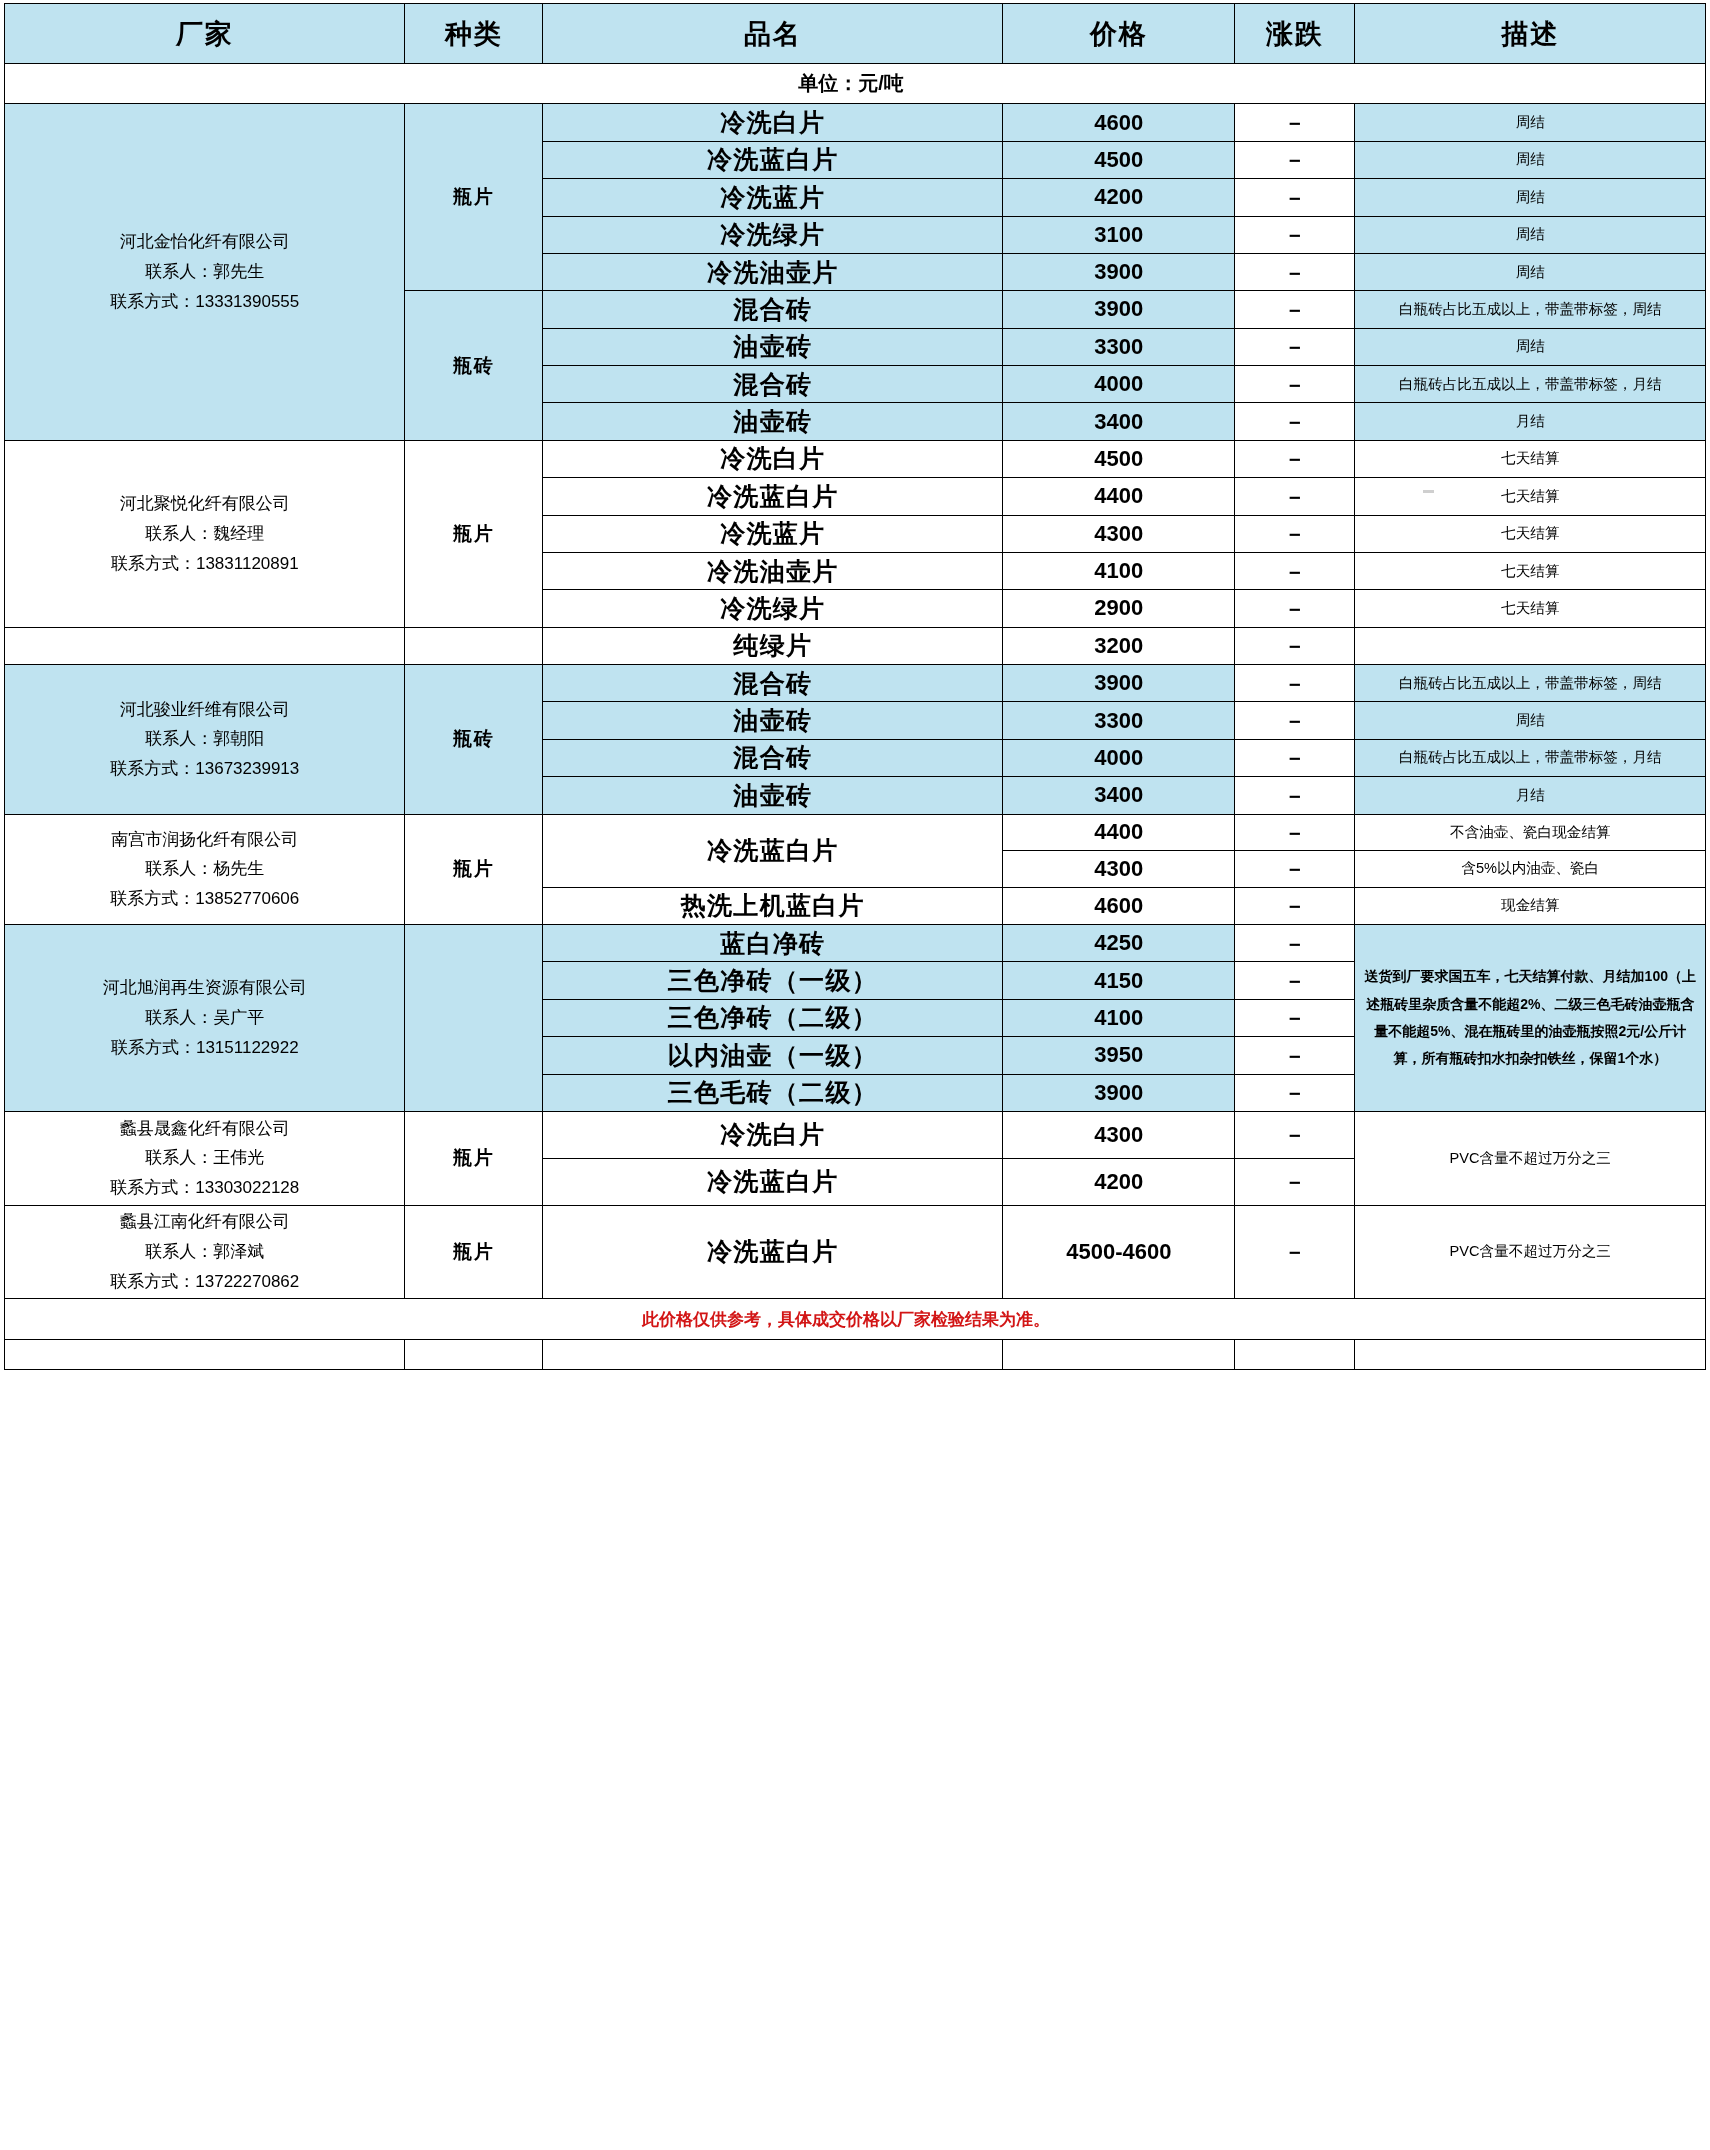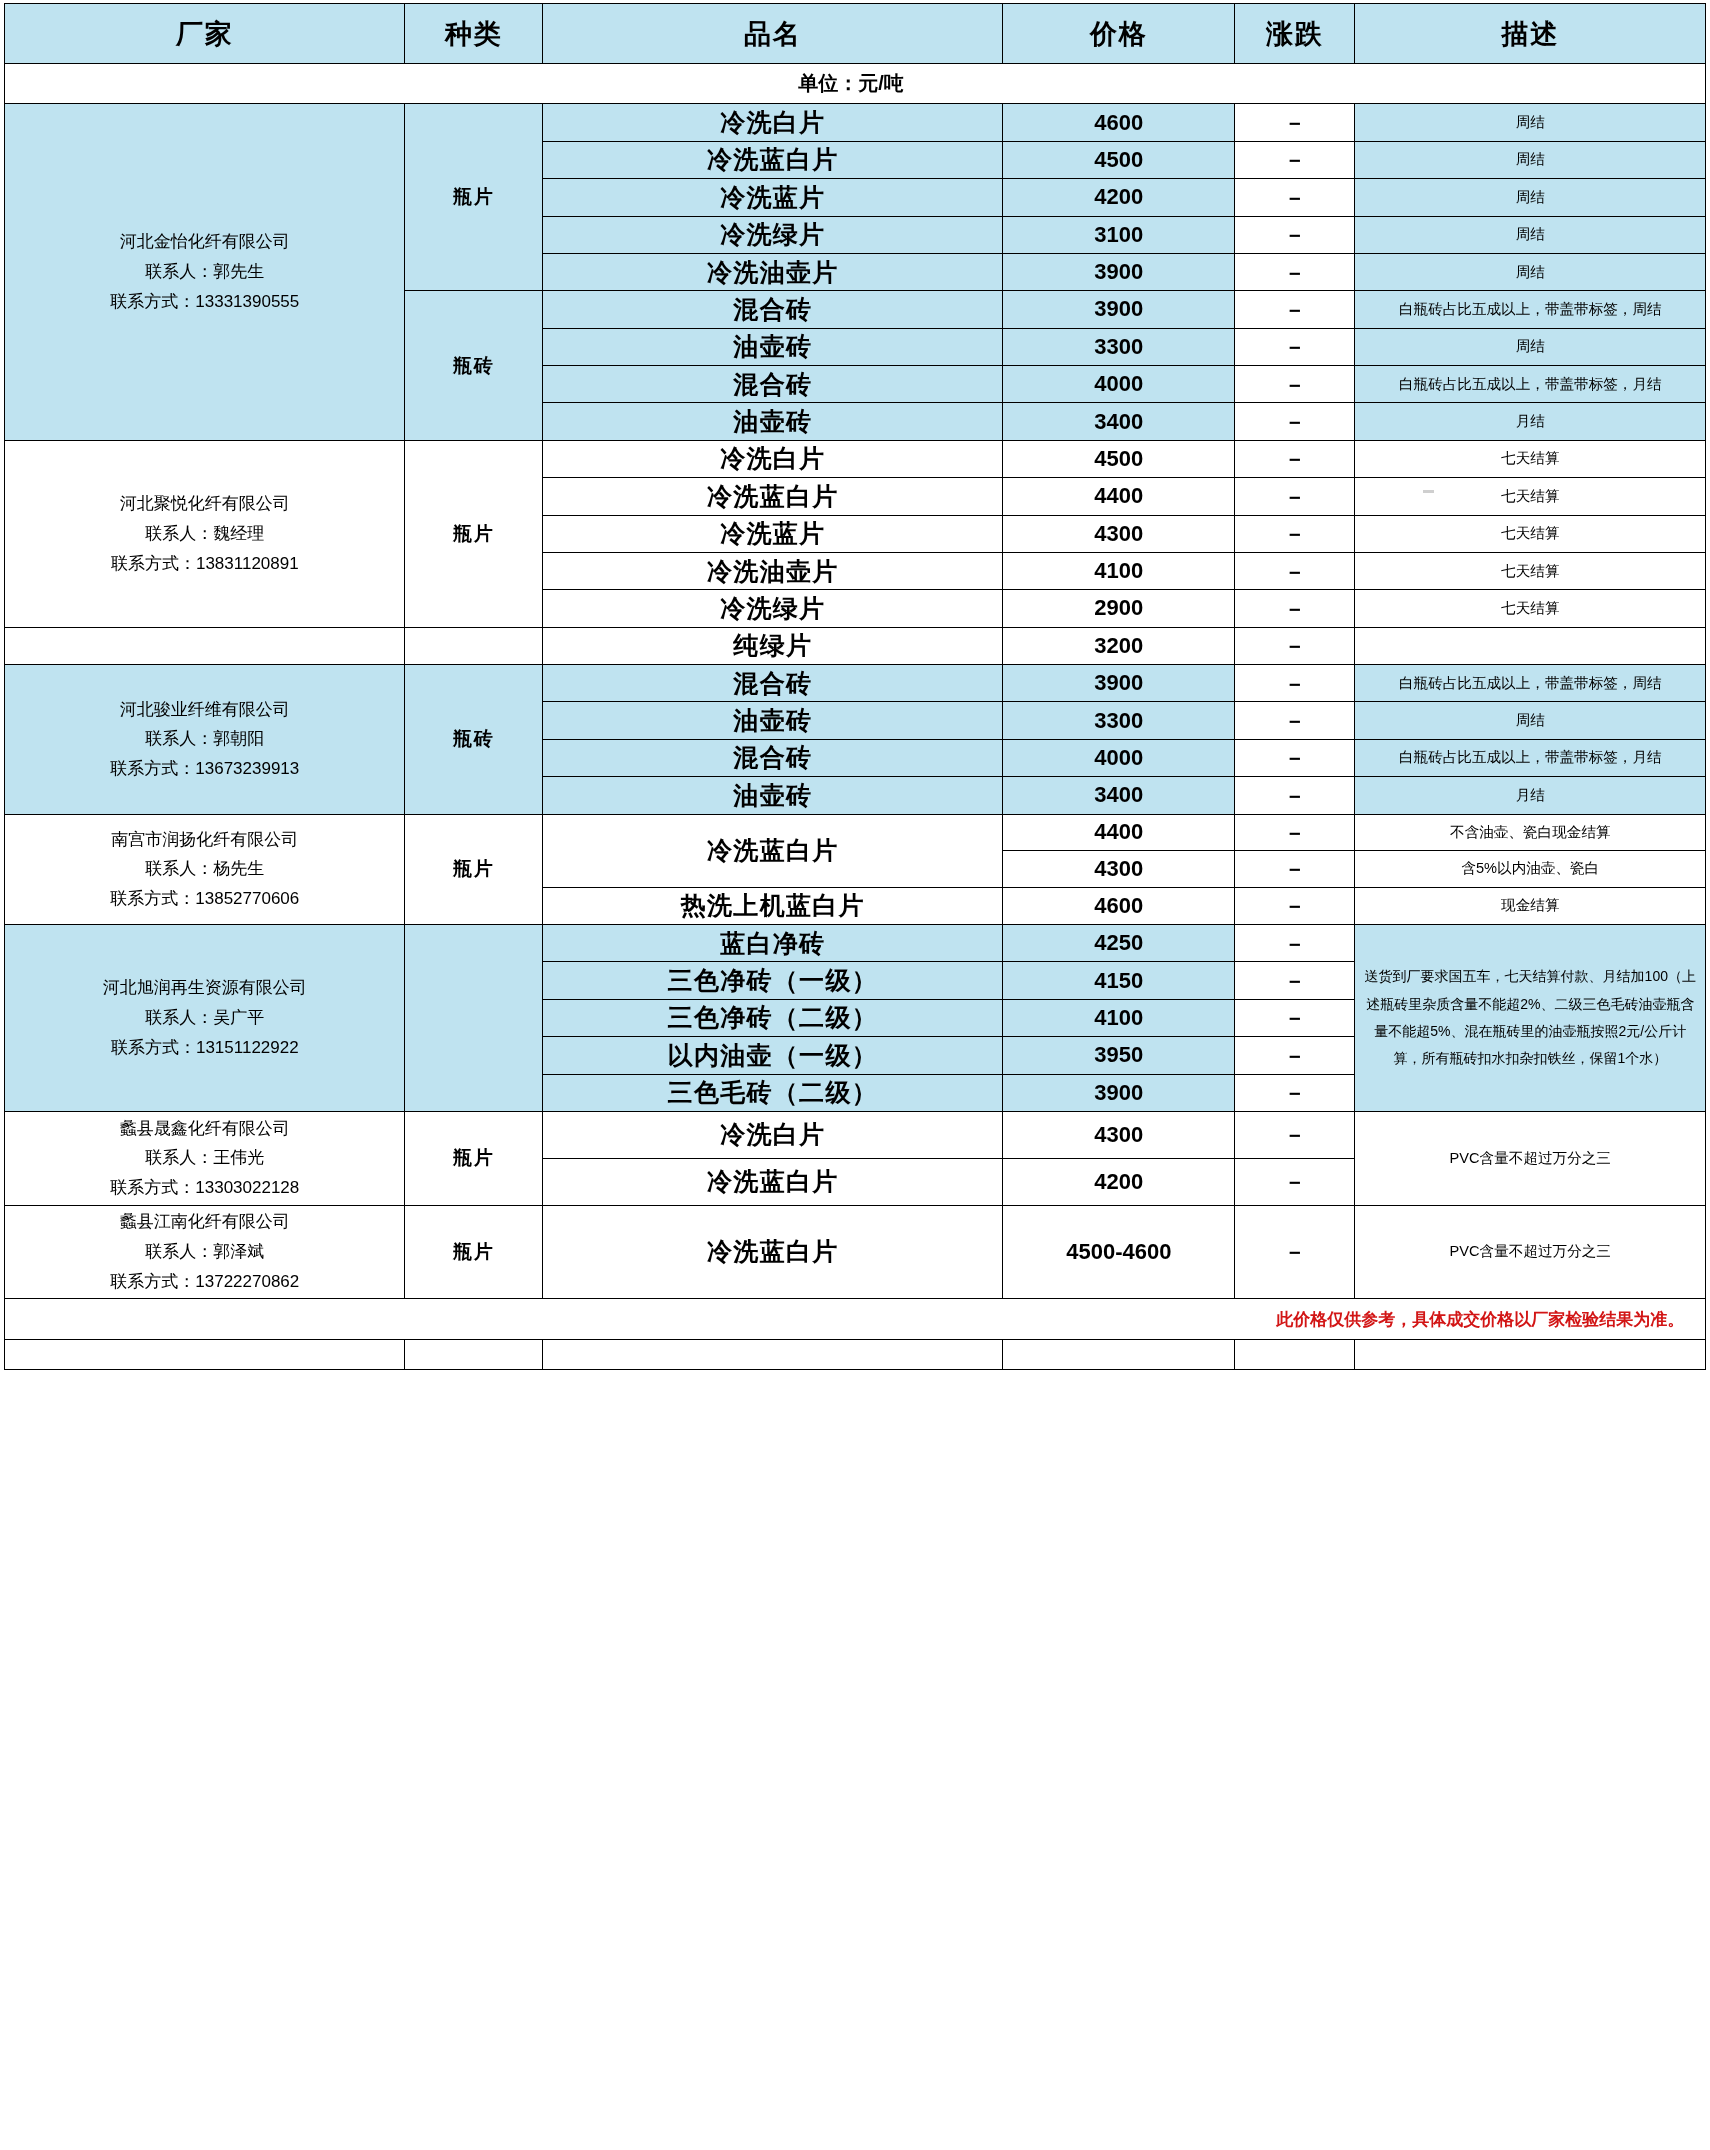--- a/index.html
+++ b/index.html
@@ -10,22 +10,22 @@
   .hdr td{background:#bfe3f0;font-size:27px;font-weight:bold;height:60px;letter-spacing:1.7px;}
   .unit td{border:1.3px solid #000;height:40px;font-size:20px;font-weight:bold;padding-right:11.2px;background:#ffffff;}
   .blue{background:#bfe3f0;}
   .white{background:#ffffff;}
   .maker{font-size:17px;font-weight:normal;line-height:1.75;}
   .kind{font-size:19px;font-weight:bold;letter-spacing:1.7px;}
   .pname{font-size:25px;font-weight:bold;letter-spacing:1.3px;}
   .price{font-size:22px;font-weight:bold;}
   .chg{font-size:21.5px;font-weight:bold;}
   .desc{font-size:14.6px;font-weight:normal;line-height:1.85;padding:4.3px 6px;}
-  .desc-long{font-size:14px;font-weight:normal;line-height:1.95;padding:6px 7.7px;}
-  .footnote td{border:1.3px solid #000;height:41px;text-align:right;padding-right:21px;background:#ffffff;color:#d21515;font-size:17px;font-weight:bold;}
+  .desc-long{font-size:14px;font-weight:bold;line-height:1.95;padding:6px 7.7px;}
+  .footnote td{border:1.3px solid #000;height:41px;padding-right:21px;background:#ffffff;color:#d21515;font-size:17px;font-weight:bold;}
   .tail td{border:1.3px solid #000;height:30px;background:#ffffff;}
   .wrap{position:relative;}
   .side-dot{position:absolute;right:1.7px;top:490px;width:11.2px;height:2.6px;background:#cfcfcf;}
 </style>
 </head>
 <body>
 
 <div class="sheet wrap">
   <div class="side-dot"></div>
   <table>

